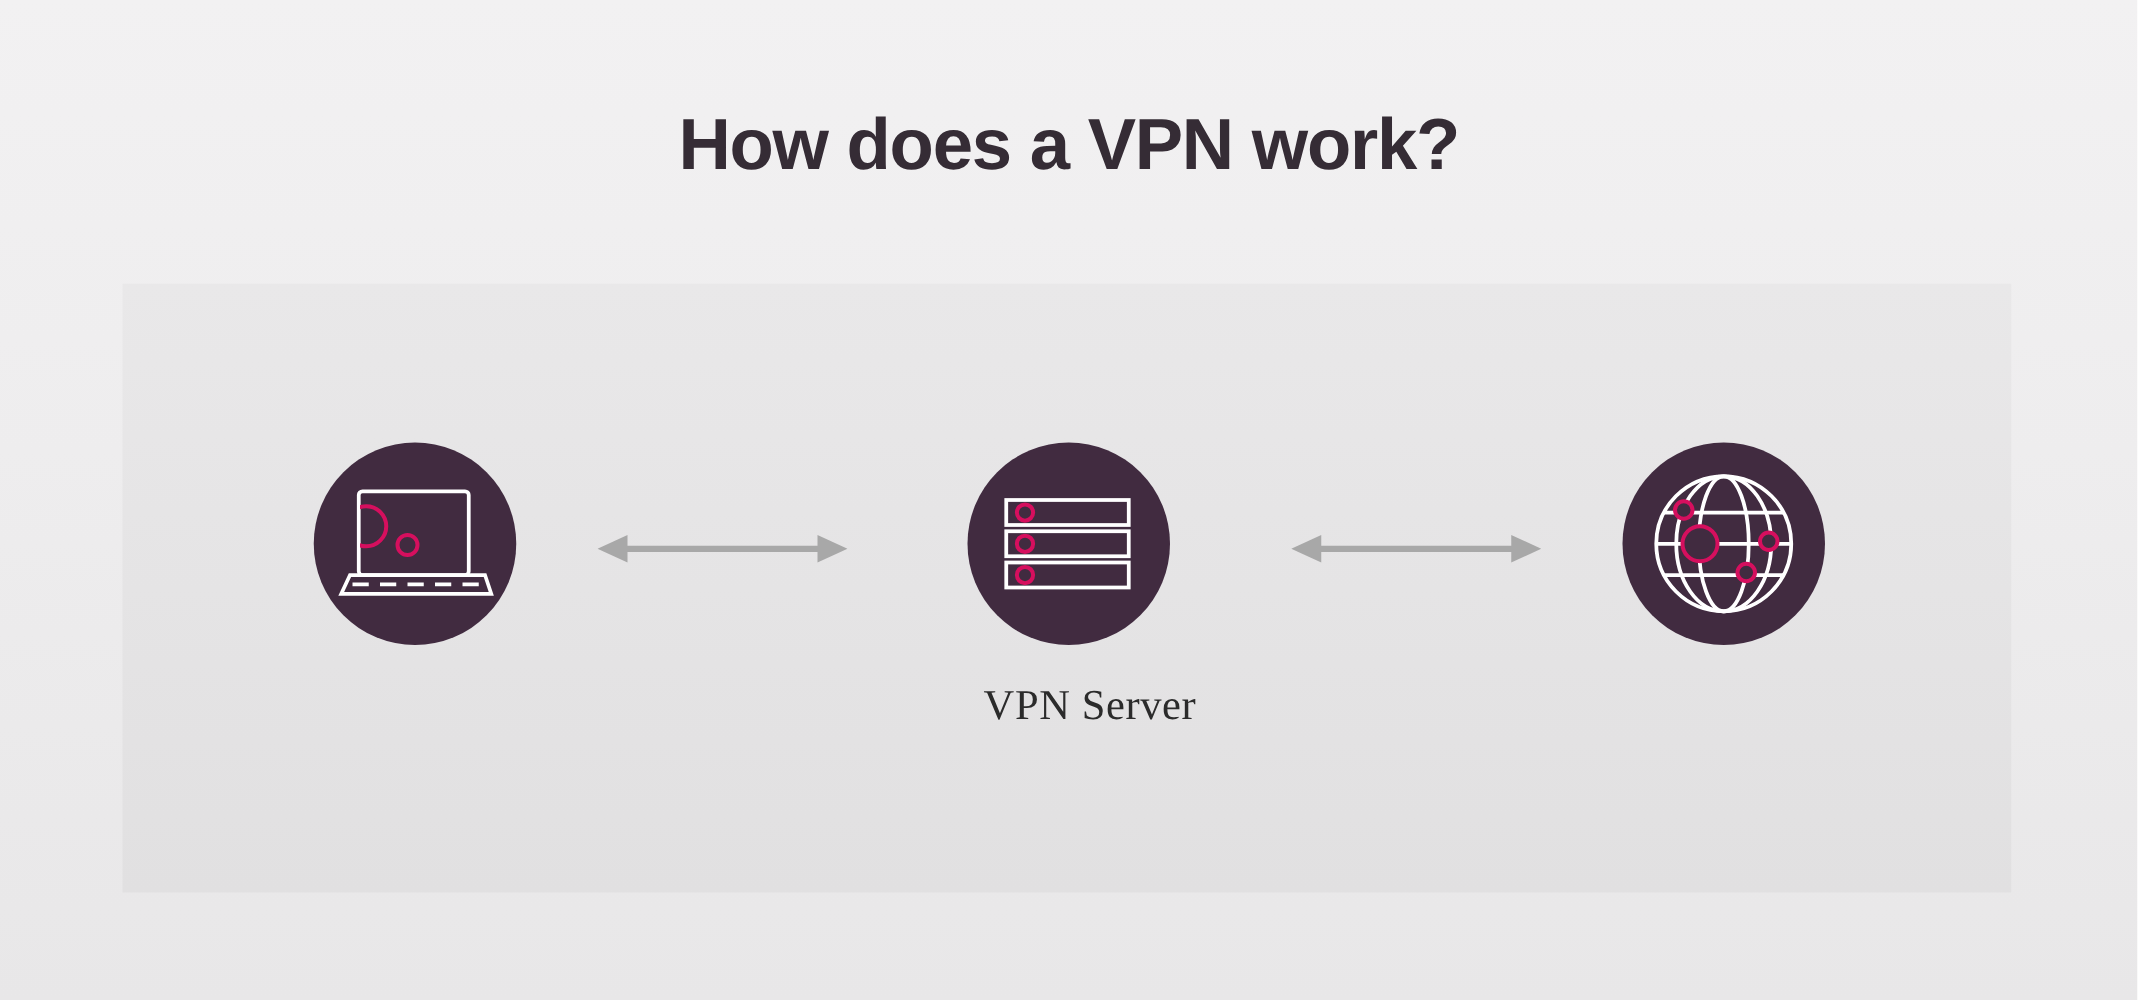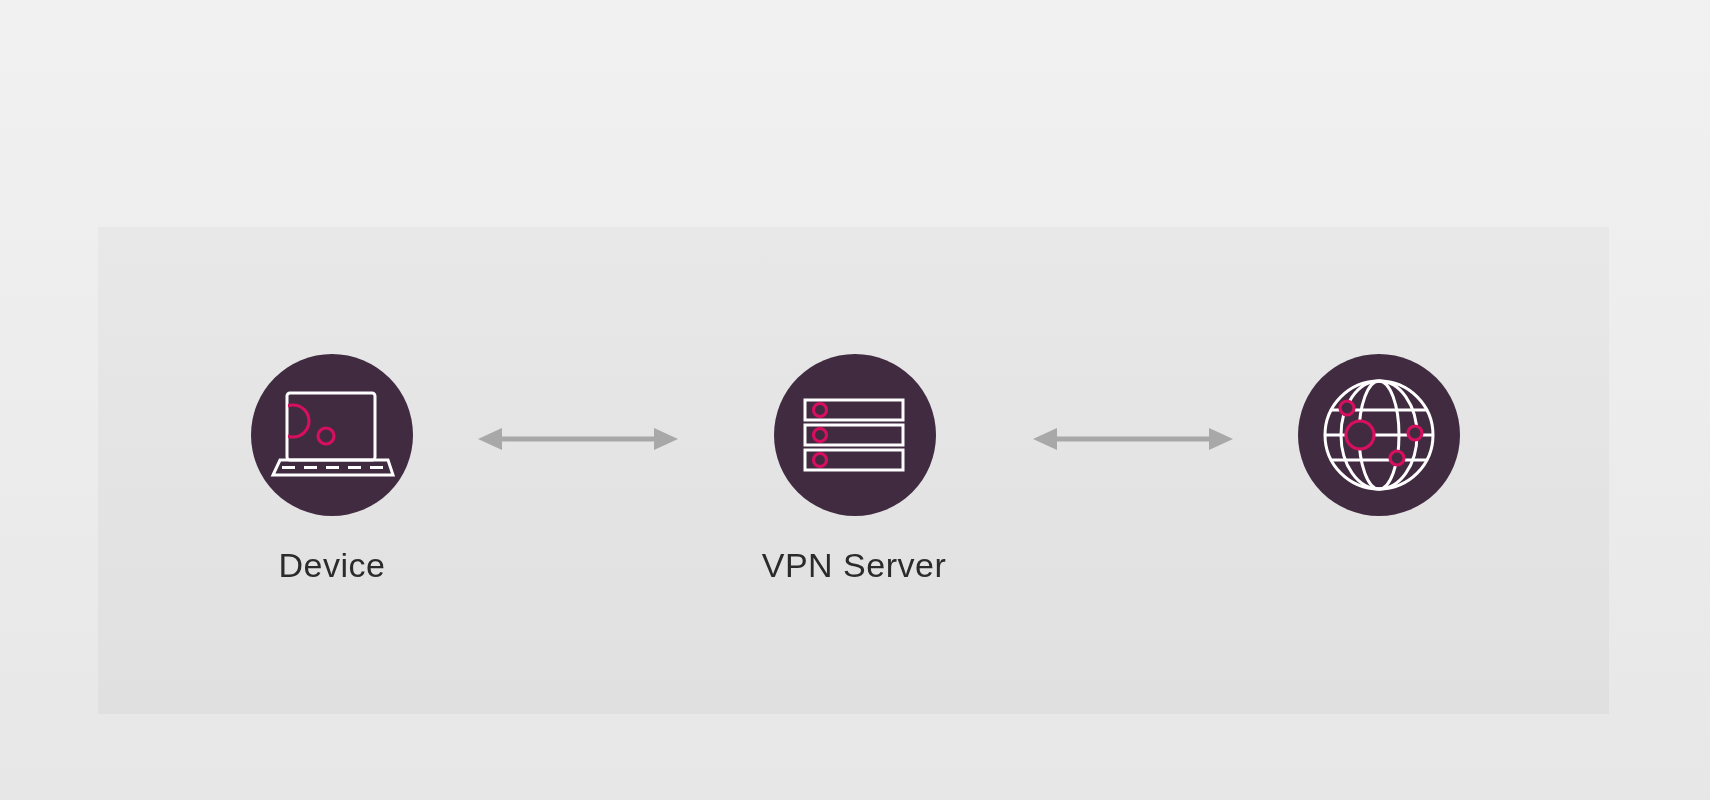--- a/index.html
+++ b/index.html
@@ -39,56 +39,56 @@
   .node-circle svg{display:block;width:162px;height:162px;}
   .node-label{
     position:absolute;top:545px;width:400px;
     text-align:center;font-size:34px;line-height:40px;font-weight:400;
     color:var(--label-color);letter-spacing:0.5px;
   }
   .circle-device{left:251px;}
   .circle-vpn{left:774px;}
   .circle-internet{left:1298px;}
   .label-device{left:132px;}
-  .label-vpn{left:654px;}
+  .label-vpn{left:672px;font-family:Liberation Serif, serif;}
   .label-internet{left:1179px;}
   .arrow{position:absolute;top:426px;width:200px;height:26px;}
   .arrow-1{left:478px;}
   .arrow-2{left:1033px;}
   .arrow line{stroke:var(--arrow);stroke-width:5;}
   .arrow polygon{fill:var(--arrow);}
   
   .w{fill:none;stroke:var(--icon-stroke);stroke-width:3;}
   .p{fill:none;stroke:var(--accent-pink);stroke-width:3.2;}
   .pf{fill:var(--node-bg);stroke:var(--accent-pink);stroke-width:3.2;}
   .dash{fill:none;stroke:var(--icon-stroke);stroke-width:3;stroke-dasharray:13 9;}
 </style>
 </head>
 <body>
 
 <div class="stage">
 
+  <h1 class="title">How does a VPN work?</h1>
 
   <div class="panel"></div>
 
   <div class="node-circle circle-device">
     <svg viewBox="0 0 162 162">
       <defs>
         <clipPath id="screenClip">
             <rect x="37" y="40" width="86" height="65" rx="3"></rect>
           </clipPath>
       </defs>
       <rect class="w" x="36" y="39" width="88" height="67" rx="3"></rect>
       <polygon class="w" points="29,106 137,106 142,121 22,121"></polygon>
       <line class="dash" x1="31" y1="113.5" x2="135" y2="113.5"></line>
       <circle class="p" cx="42" cy="67" r="16" clip-path="url(#screenClip)"></circle>
       <circle class="p" cx="75" cy="82" r="8"></circle>
     </svg>
   </div>
-  <div class="node-label label-device">Device</div>
 
   <svg class="arrow arrow-1" viewBox="0 0 200 26">
     <line x1="22" y1="13" x2="178" y2="13"></line>
     <polygon points="0,13 24,2 24,24"></polygon>
     <polygon points="200,13 176,2 176,24"></polygon>
   </svg>
 
   <div class="node-circle circle-vpn">
     <svg viewBox="0 0 162 162">
       <rect class="w" x="31" y="46" width="98" height="20"></rect>

